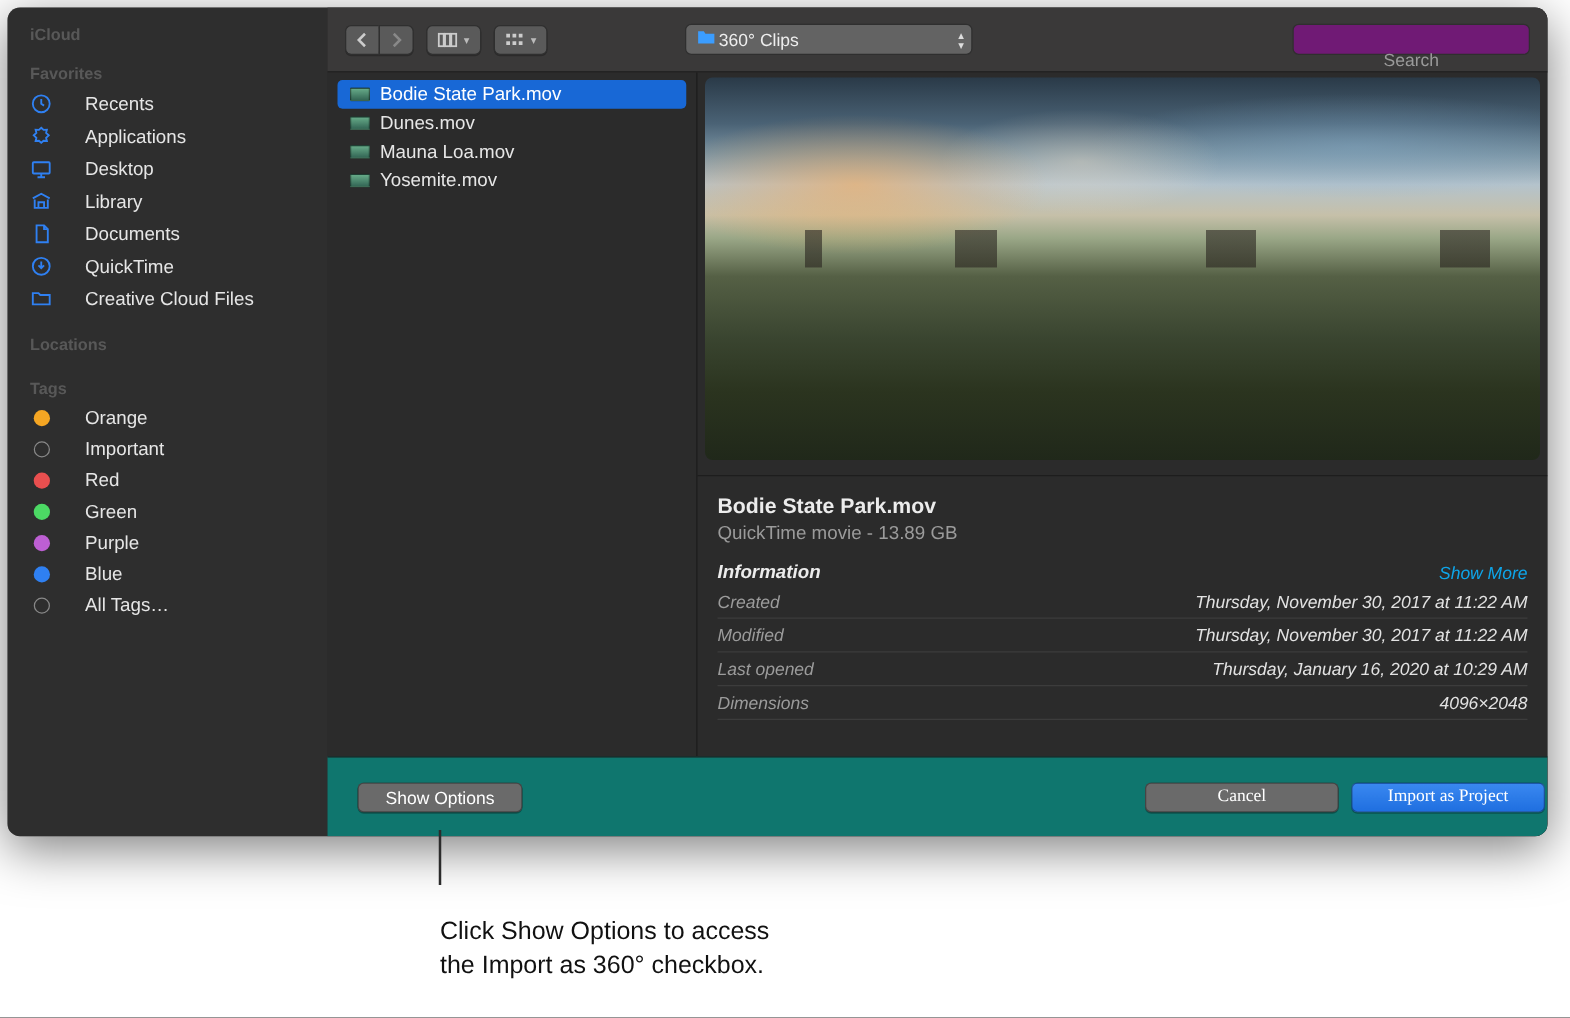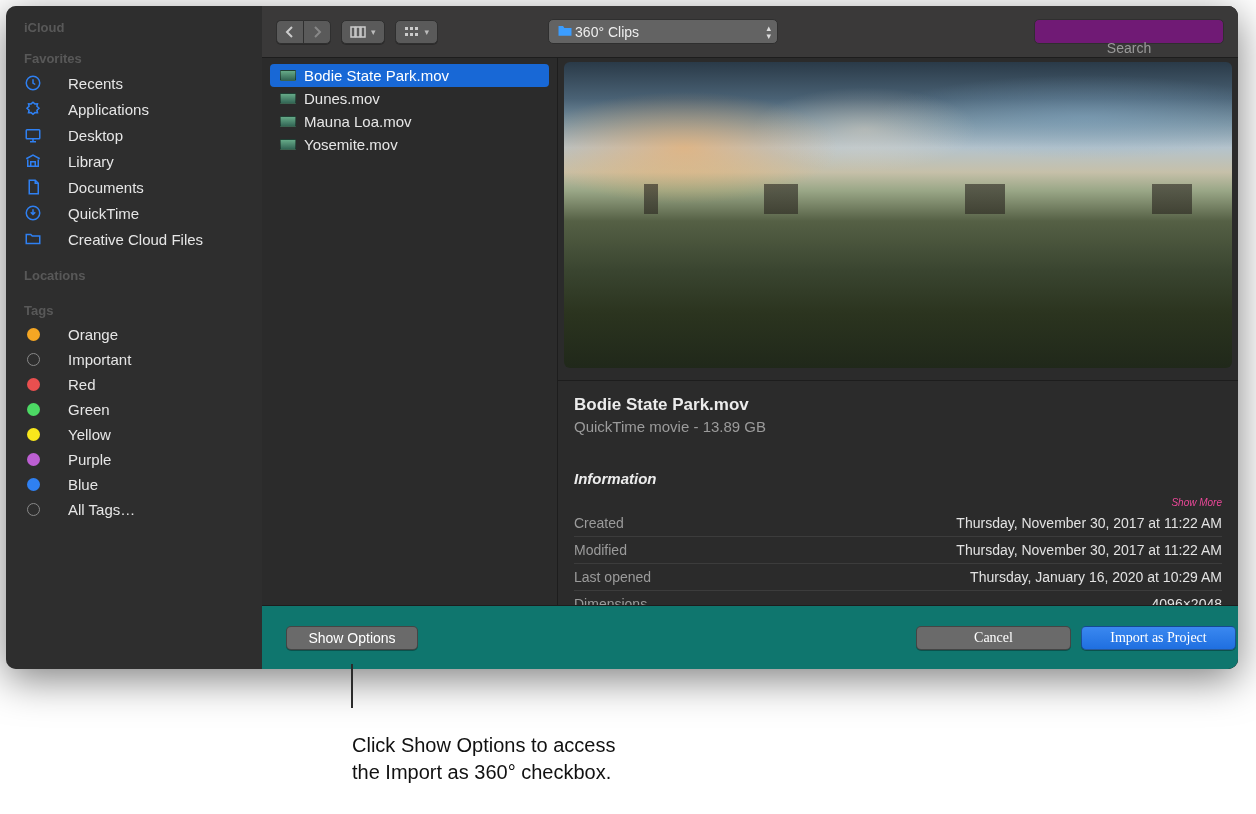--- a/index.html
+++ b/index.html
@@ -188,23 +188,23 @@
   }
   .preview-meta {
     padding: 14px 16px 6px 16px;
     border-top: 1px solid #1d1d1d;
     margin-top: 6px;
   }
   .pm-title { color:#ececec; font-size:17px; font-weight:600; }
   .pm-subtitle { color:#9b9b9b; font-size:15px; margin:3px 0 14px; }
   .pm-info-row { display:flex; justify-content:space-between; align-items:center;font-style:italic; }
   .pm-info-label { color:#ececec; font-weight:700; font-size:15px; }
-  .pm-showmore { color:#ec4899; font-size:10px; cursor:pointer;margin-top:48px; }
+  .pm-showmore { color:#0ea5e9; font-size:14px; cursor:pointer; }
   .kv-table { width:100%; border-collapse:collapse; margin-top:2px; font-size:14px; }
-  .kv-table tr { border-bottom:1px solid #3c3c3c; }
+  .kv-table tr { border-bottom:1px solid #3c3c3c;font-style:italic; }
   .kv-table td { padding:5px 0; color:#9b9b9b; }
   .kv-table td.val { text-align:right; color:#e2e2e2; }
   .footer {
     height: 64px;
     border-top: 1px solid #1d1d1d;
     background: #0f766e;
     display:flex;
     align-items:center;
     padding: 0 2px 0 24px;
     gap: 10px;
@@ -337,26 +337,20 @@
           <span class="icon">
             <span class="tag-dot" style="background: rgb(233, 79, 79);"></span>
           </span>
           <span>Red</span>
         </div>
         <div class="item">
           <span class="icon">
             <span class="tag-dot" style="background: rgb(76, 217, 100);"></span>
           </span>
           <span>Green</span>
-        </div>
-        <div class="item">
-          <span class="icon">
-            <span class="tag-dot" style="background: rgb(248, 231, 28);"></span>
-          </span>
-          <span>Yellow</span>
         </div>
         <div class="item">
           <span class="icon">
             <span class="tag-dot" style="background: rgb(189, 95, 211);"></span>
           </span>
           <span>Purple</span>
         </div>
         <div class="item">
           <span class="icon">
             <span class="tag-dot" style="background: rgb(47, 128, 242);"></span>

